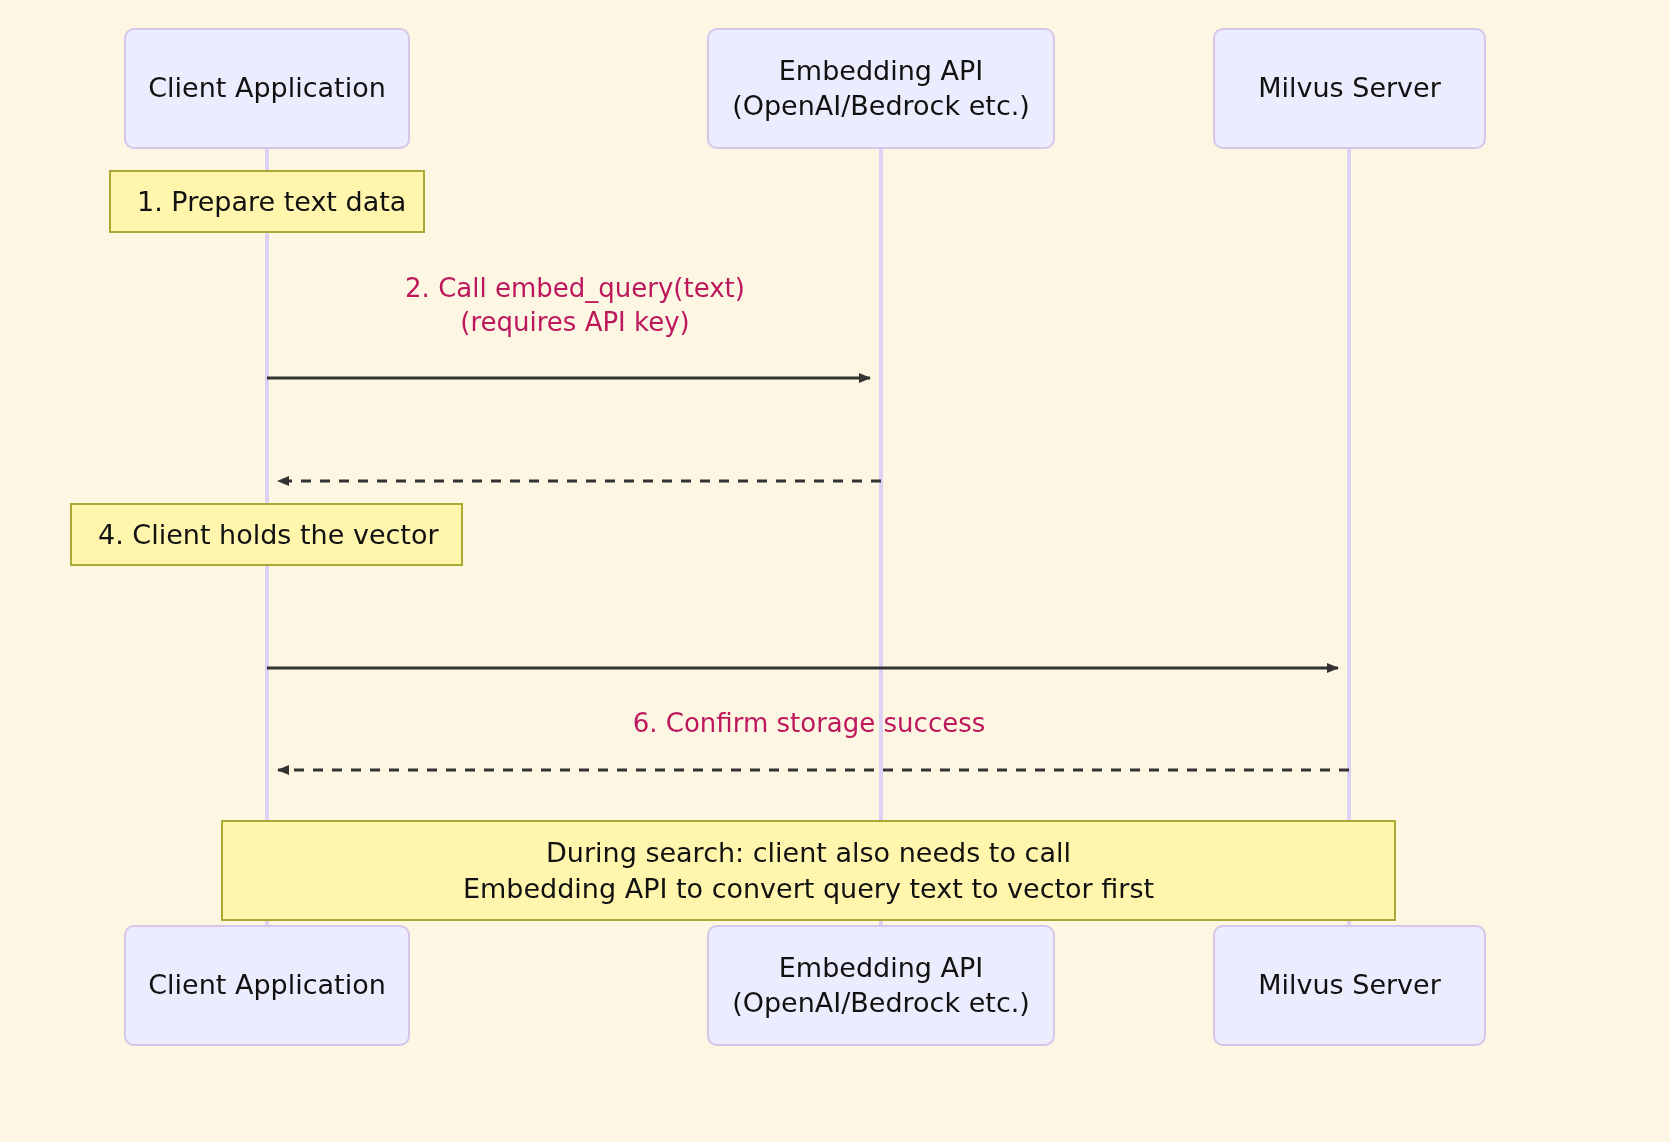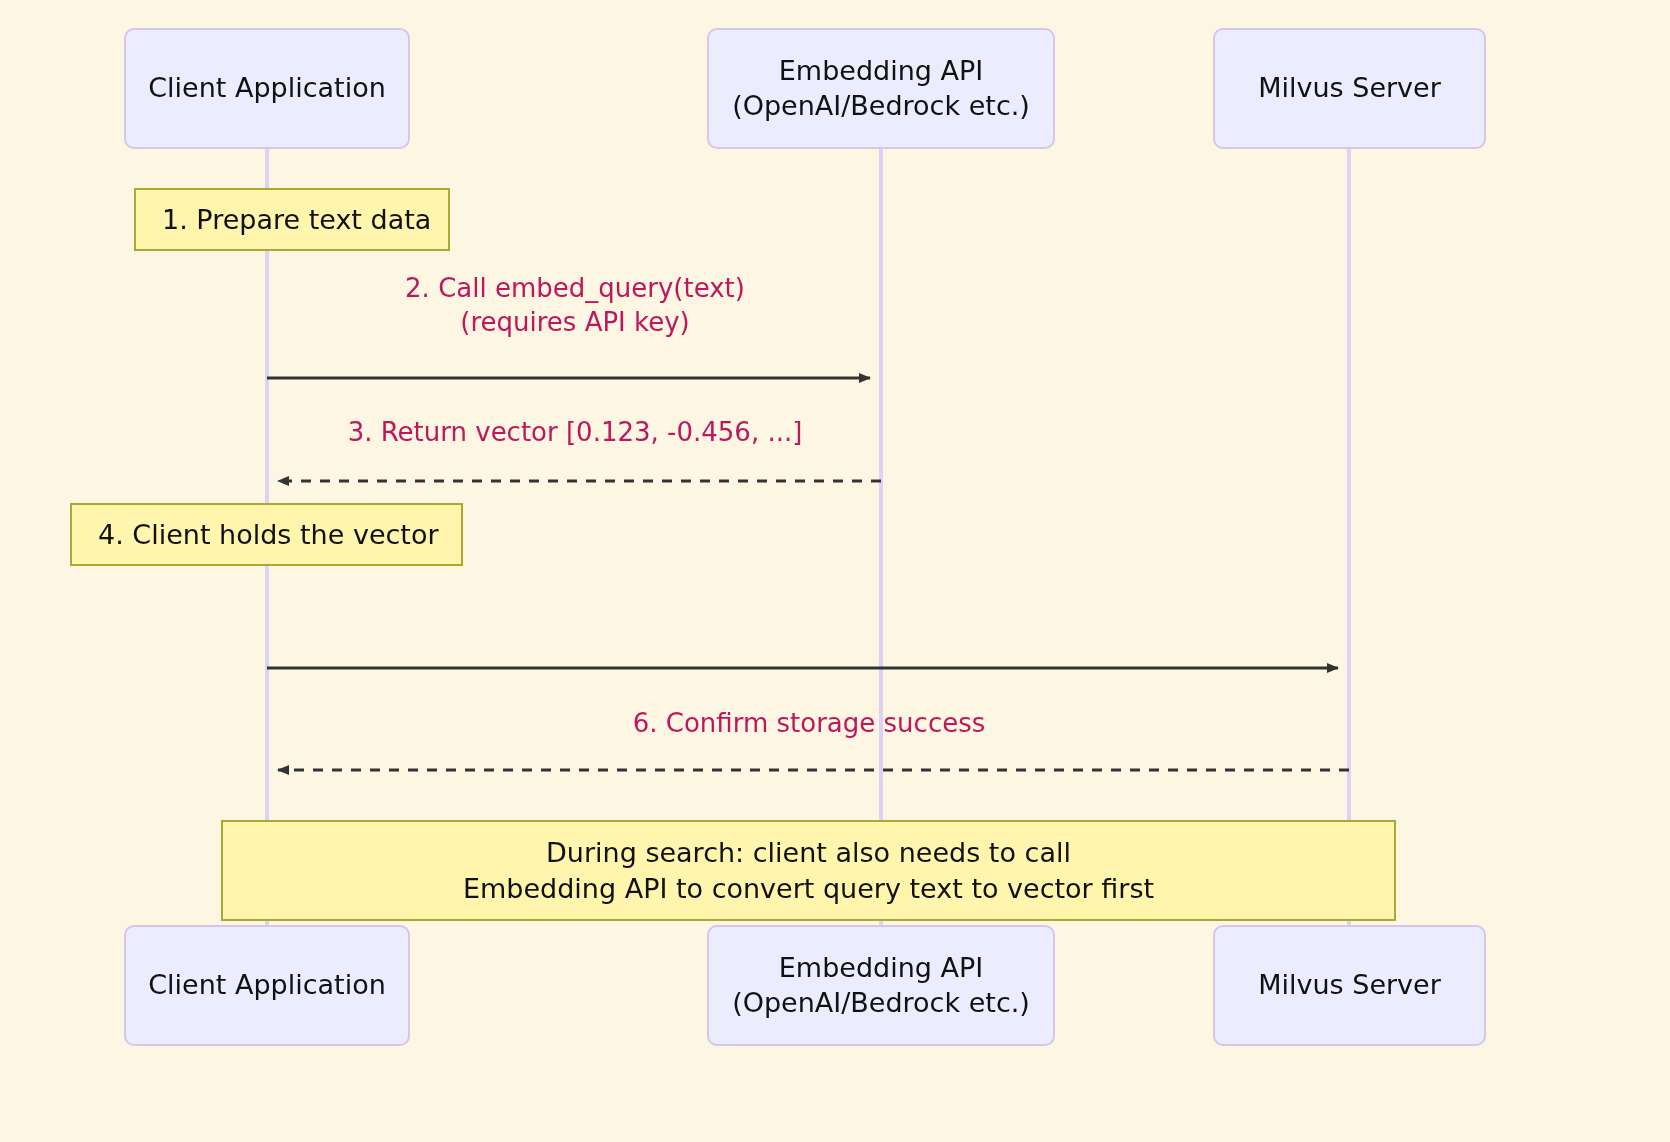--- a/index.html
+++ b/index.html
@@ -125,24 +125,23 @@
 (OpenAI/Bedrock etc.)</div>
       <div class="participant" style="left: 707px; top: 925px; width: 348px; height: 121px;">Embedding API
 (OpenAI/Bedrock etc.)</div>
       <div class="participant" style="left: 1213px; top: 28px; width: 273px; height: 121px;">Milvus Server</div>
       <div class="participant" style="left: 1213px; top: 925px; width: 273px; height: 121px;">Milvus Server</div>
     </div>
 
   <div class="layer" id="labels-layer">
       <div class="msg-label" style="left: 268px; top: 272px; width: 614px;">2. Call embed_query(text)
 (requires API key)</div>
-      <div class="msg-label" style="left: 268px; top: 416px; width: 614px;">3. Return vector [0.123, -0.456, ...]</div>
       <div class="msg-label" style="left: 268px; top: 707px; width: 1082px;">6. Confirm storage success</div>
     </div>
 
   <div class="layer" id="notes-layer">
-      <div class="note left-text" style="left: 109px; top: 188px; width: 316px; height: 63px; margin-left: 25px;">1. Prepare text data</div>
+      <div class="note left-text" style="left: 109px; top: 170px; width: 316px; height: 63px;">1. Prepare text data</div>
       <div class="note left-text" style="left: 70px; top: 503px; width: 393px; height: 63px;">4. Client holds the vector</div>
       <div class="note center-text" style="left: 221px; top: 792px; width: 1175px; height: 101px;">During search: client also needs to call
 Embedding API to convert query text to vector first</div>
     </div>
 
 </div>
 
 </body></html>

